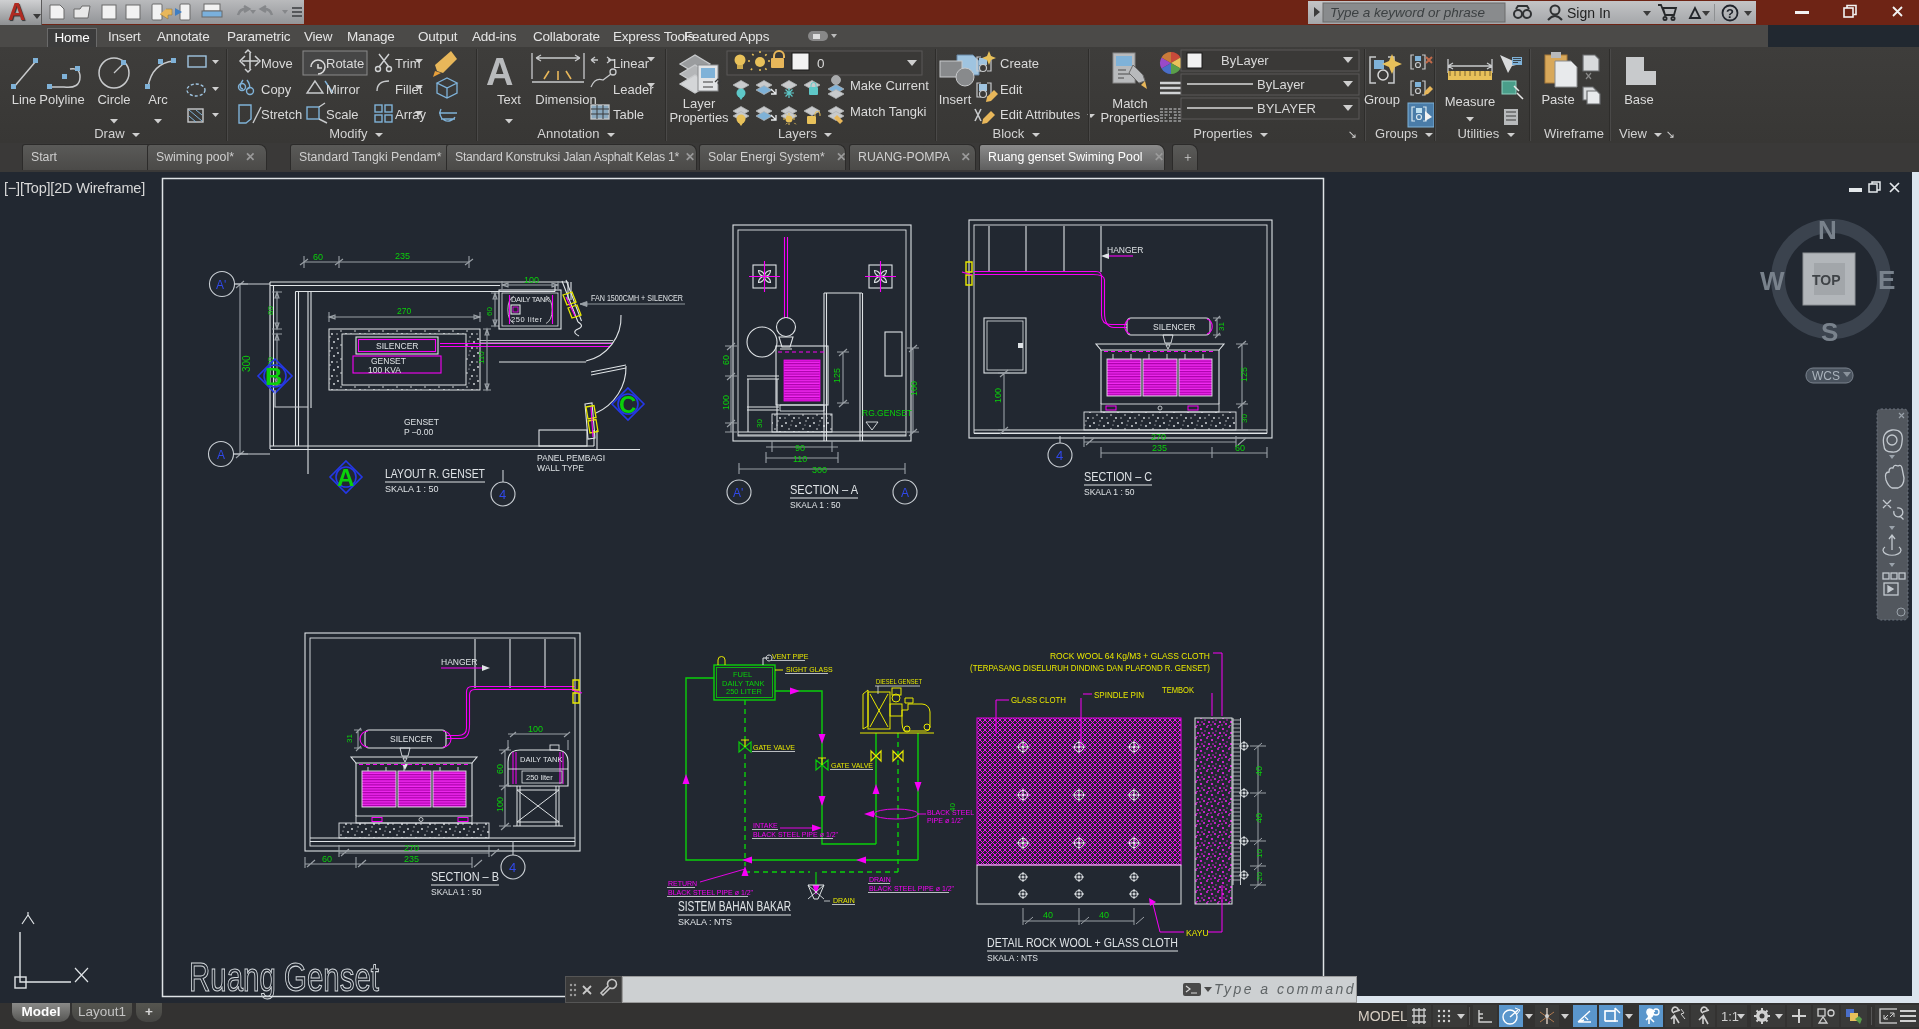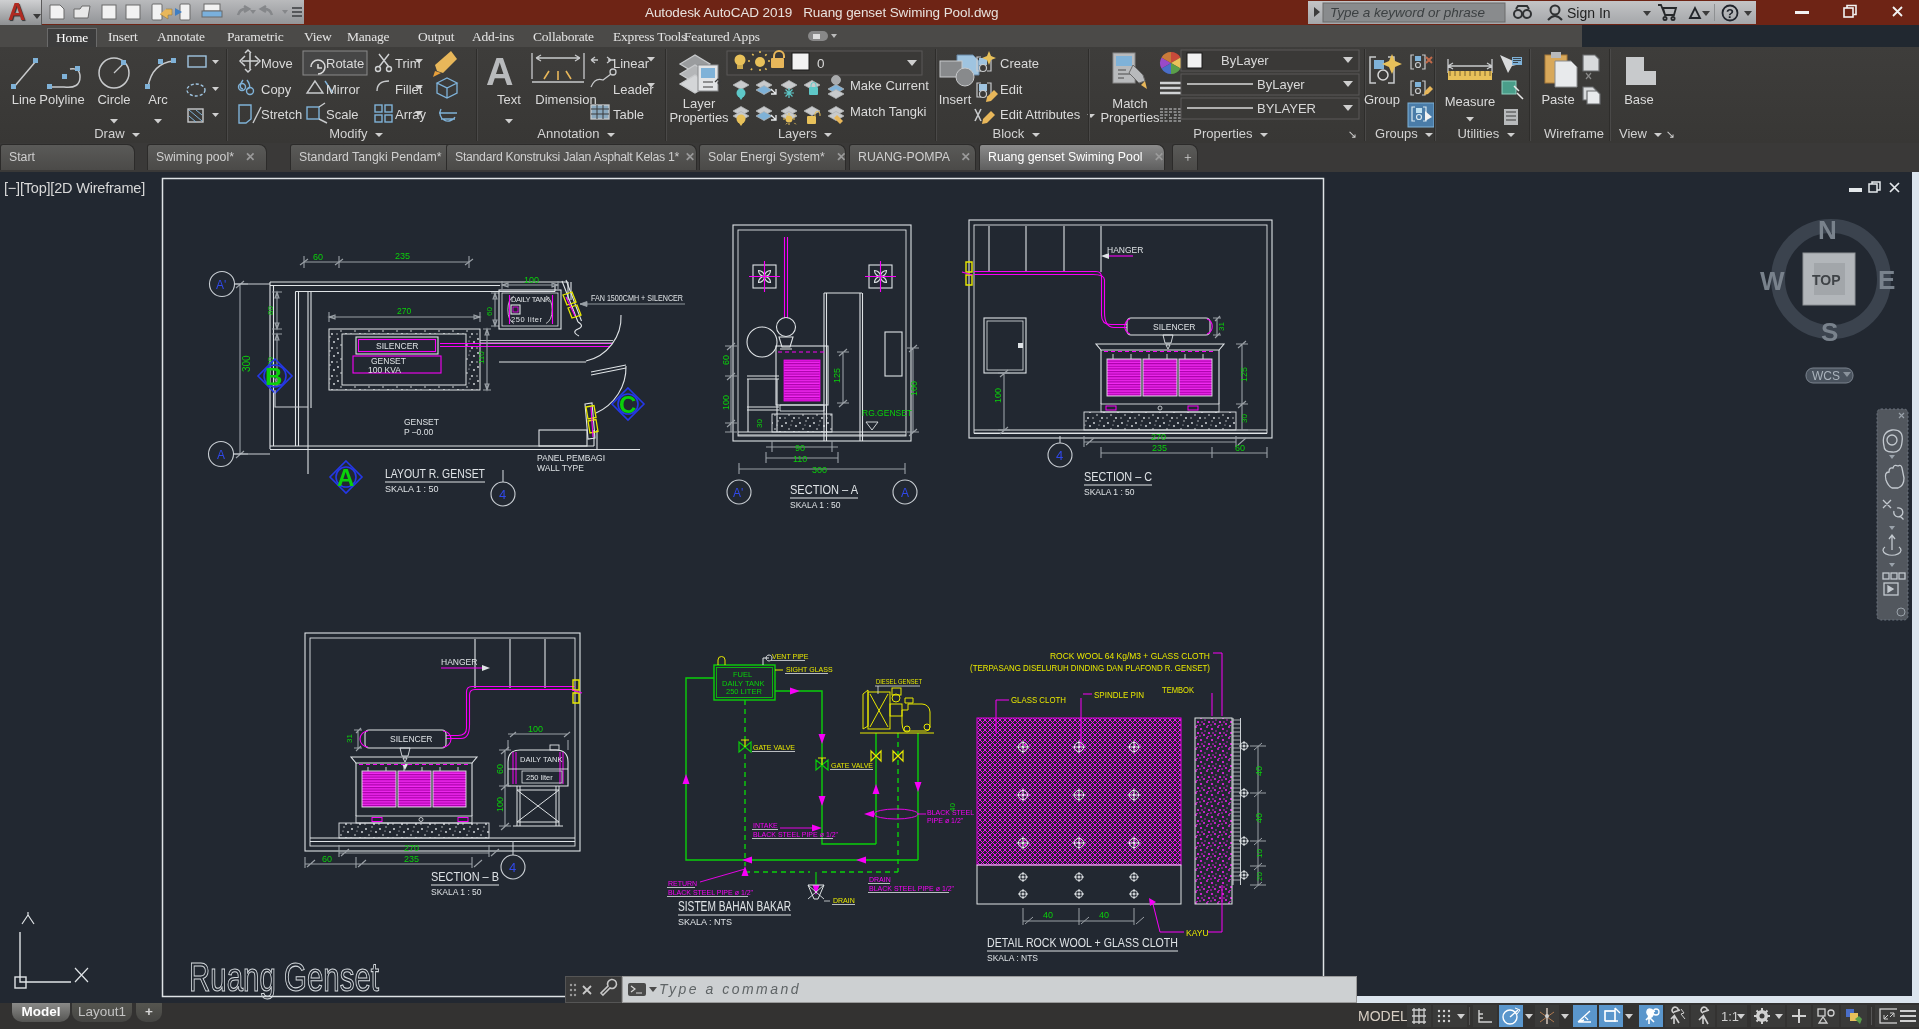--- a/index.html
+++ b/index.html
@@ -2,36 +2,36 @@
 <html><head><meta charset="utf-8">
 <style>
 *{margin:0;padding:0;box-sizing:border-box}
 html,body{width:1919px;height:1029px;overflow:hidden;background:#212830;font-family:"Liberation Sans",sans-serif;}
 #titlebar{position:absolute;left:0;top:0;width:1919px;height:25px;background:#6e2415;}
 #alogo{position:absolute;left:0;top:0;width:42px;height:25px;background:linear-gradient(#cfd0d2,#8e9092);border-right:1px solid #5a5a5a;}
 #qat{position:absolute;left:42px;top:0;width:262px;height:24px;background:linear-gradient(#b9babc,#939598);}
 #title-text{position:absolute;left:645px;top:0;height:25px;line-height:25px;color:#e8e2de;font-size:13.5px;letter-spacing:-0.1px}
 #searcharea{position:absolute;left:1308px;top:1px;width:448px;height:23px;background:linear-gradient(#c3c4c6,#a5a7aa);display:flex;align-items:center;}
 .winbtns{position:absolute;right:0;top:0;height:25px;display:flex;color:#f0f0f0}
-#ribbontabs{position:absolute;left:0;top:25px;width:1582px;height:22px;background:#4b4a48;font-family:Liberation Serif, serif;}
+#ribbontabs{position:absolute;left:0;top:25px;width:1768px;height:22px;background:#4b4a48;}
 #ribbontabs .tab{position:absolute;top:3px;height:19px;line-height:18px;color:#e4e4e4;font-size:13.5px;letter-spacing:-0.2px}
 #ribbontabs .tab.active{background:#3c3c3c;border:1px solid #6a6a6a;border-bottom:none;color:#fff;}
 #ribbon{position:absolute;left:0;top:47px;width:1919px;height:96px;background:linear-gradient(#3e3d3b,#383735);}
 #ribbon:after{content:"";position:absolute;left:0;bottom:-3px;width:1919px;height:3px;background:#4b4a48}
 .panel{position:absolute;top:0;height:96px;}
 .panel .plabel{position:absolute;bottom:2px;left:8px;right:0;text-align:center;color:#d2d2d2;font-size:13px;}
 .psep{position:absolute;top:2px;width:2px;height:92px;background:#2e2d2b;border-right:1px solid #4a4948}
 .biglabel{position:absolute;text-align:center;color:#dadada;font-size:13px;line-height:14px}
 .slabel{position:absolute;color:#dadada;font-size:13px;line-height:13px;white-space:nowrap}
 .arr{display:inline-block;width:0;height:0;border-left:4px solid transparent;border-right:4px solid transparent;border-top:4px solid #cfcfcf;vertical-align:middle}
 #filetabs{position:absolute;left:0;top:143px;width:1919px;height:29px;background:#3a3938;}
 .ftab{position:absolute;top:1px;height:26px;background:linear-gradient(#5a5a58,#4b4a48);border:1px solid #2c2b2a;border-bottom:none;border-radius:3px 8px 0 0;color:#cfcfcf;font-size:12.3px;line-height:25px;text-align:left;padding-left:8px;white-space:nowrap;overflow:hidden}
 .ftab .x{color:#9a9a9a;font-weight:bold;margin-left:8px;font-size:12px}
 .ftab.active{background:linear-gradient(#8b8b8b,#5f5f5f);color:#fff;}
-#canvas{position:absolute;left:0;top:172px;width:1919px;height:831px;background:#222831;}
+#canvas{position:absolute;left:0;top:172px;width:1919px;height:831px;background:#222831;text-align:right;}
 #vplabel{position:absolute;left:4px;top:8px;color:#d8d8d8;font-size:14.5px;letter-spacing:-0.2px}
 #vsb{position:absolute;left:1912px;top:0;width:7px;height:831px;background:#dce5ee}
 #hsb{position:absolute;left:620px;top:824px;width:1299px;height:7px;background:#dce5ee}
 #cmdbar{position:absolute;left:565px;top:804px;width:792px;height:27px;}
 #cmdleft{position:absolute;left:0;top:0;width:57px;height:27px;background:#3a3a3a;border:1px solid #555}
 #cmdfield{position:absolute;left:57px;top:0;width:735px;height:27px;background:#cdd0d2;border:1px solid #9a9a9a;color:#5f6466;font-size:14px;font-style:italic;line-height:25px}
 #bottombar{position:absolute;left:0;top:1003px;width:1919px;height:26px;background:#333231;}
 .mtab{position:absolute;top:0;height:19px;font-size:13.5px;line-height:18px;text-align:center}
 text{font-family:"Liberation Sans",sans-serif}
 </style></head>
@@ -61,21 +61,20 @@
         <path d="M196 15 q2 -7 10 -6 m-4 -3 l5 3 -5 3"></path>
         <path d="M230 15 q-2 -7 -10 -6 m4 -3 l-5 3 5 3"></path>
       </g>
       <path d="M208 10 l3 4 3 -4z" fill="#85878a"></path>
       <path d="M240 10 l3 4 3 -4z" fill="#85878a"></path>
       <g stroke="#55575a" stroke-width="2" fill="none">
           <path d="M250 8 h10 m-10 4 h10 m-10 4 h10"></path>
         </g>
     </svg>
   </div>
-  <div id="title-text">Autodesk AutoCAD 2019&nbsp;&nbsp;&nbsp;Ruang genset Swiming Pool.dwg</div>
   <div id="searcharea">
     <svg width="448" height="23">
       <path d="M6 6 l6 5 -6 5z" fill="#3c3c3c"></path>
       <rect x="15" y="2" width="182" height="19" fill="#898b8d" stroke="#6a6a6a"></rect>
       <text x="22" y="16" font-size="13.5" font-style="italic" fill="#3c4042">Type a keyword or phrase</text>
       <g fill="none" stroke="#2f3133" stroke-width="2">
         <circle cx="210" cy="13" r="4"></circle>
           <circle cx="219" cy="13" r="4"></circle>
           <path d="M208 8 l2 -3 h9 l2 3"></path>
         <circle cx="247" cy="9" r="4.5"></circle>
@@ -457,21 +456,21 @@
 
   <div class="panel" style="left:1611px;width:64px">
     <svg width="64" height="96">
       <path d="M15 10 h18 v14 h12 v14 h-30z" fill="#c8cacc"></path>
     </svg>
     <div class="biglabel" style="left:-2px;top:46px;width:60px">Base</div>
     <div class="plabel">View &nbsp;<span class="arr"></span>&nbsp;<span style="font-size:11px">↘</span></div>
   </div>
 </div>
 <div id="filetabs">
-  <div class="ftab" style="left:0;width:135px;">Start</div>
+  <div class="ftab" style="left:22px;width:135px;">Start</div>
   <div class="ftab" style="left:147px;width:120px;">Swiming pool* <span class="x">✕</span></div>
   <div class="ftab" style="left:270px;width:173px;margin-left:20px;">Standard Tangki Pendam* <span class="x">✕</span></div>
   <div class="ftab" style="left:446px;width:251px;letter-spacing:-0.3px">Standard Konstruksi Jalan Asphalt Kelas 1* <span class="x" style="margin-left:3px">✕</span></div>
   <div class="ftab" style="left:699px;width:147px;">Solar Energi System* <span class="x">✕</span></div>
   <div class="ftab" style="left:849px;width:127px;">RUANG-POMPA <span class="x">✕</span></div>
   <div class="ftab active" style="left:979px;width:186px;">Ruang genset Swiming Pool <span class="x">✕</span></div>
   <div class="ftab" style="left:1172px;width:26px;color:#ccc;text-align:center;padding-left:6px">＋</div>
 </div>
 <div id="canvas">
   <div id="vplabel">[−][Top][2D Wireframe]</div>

